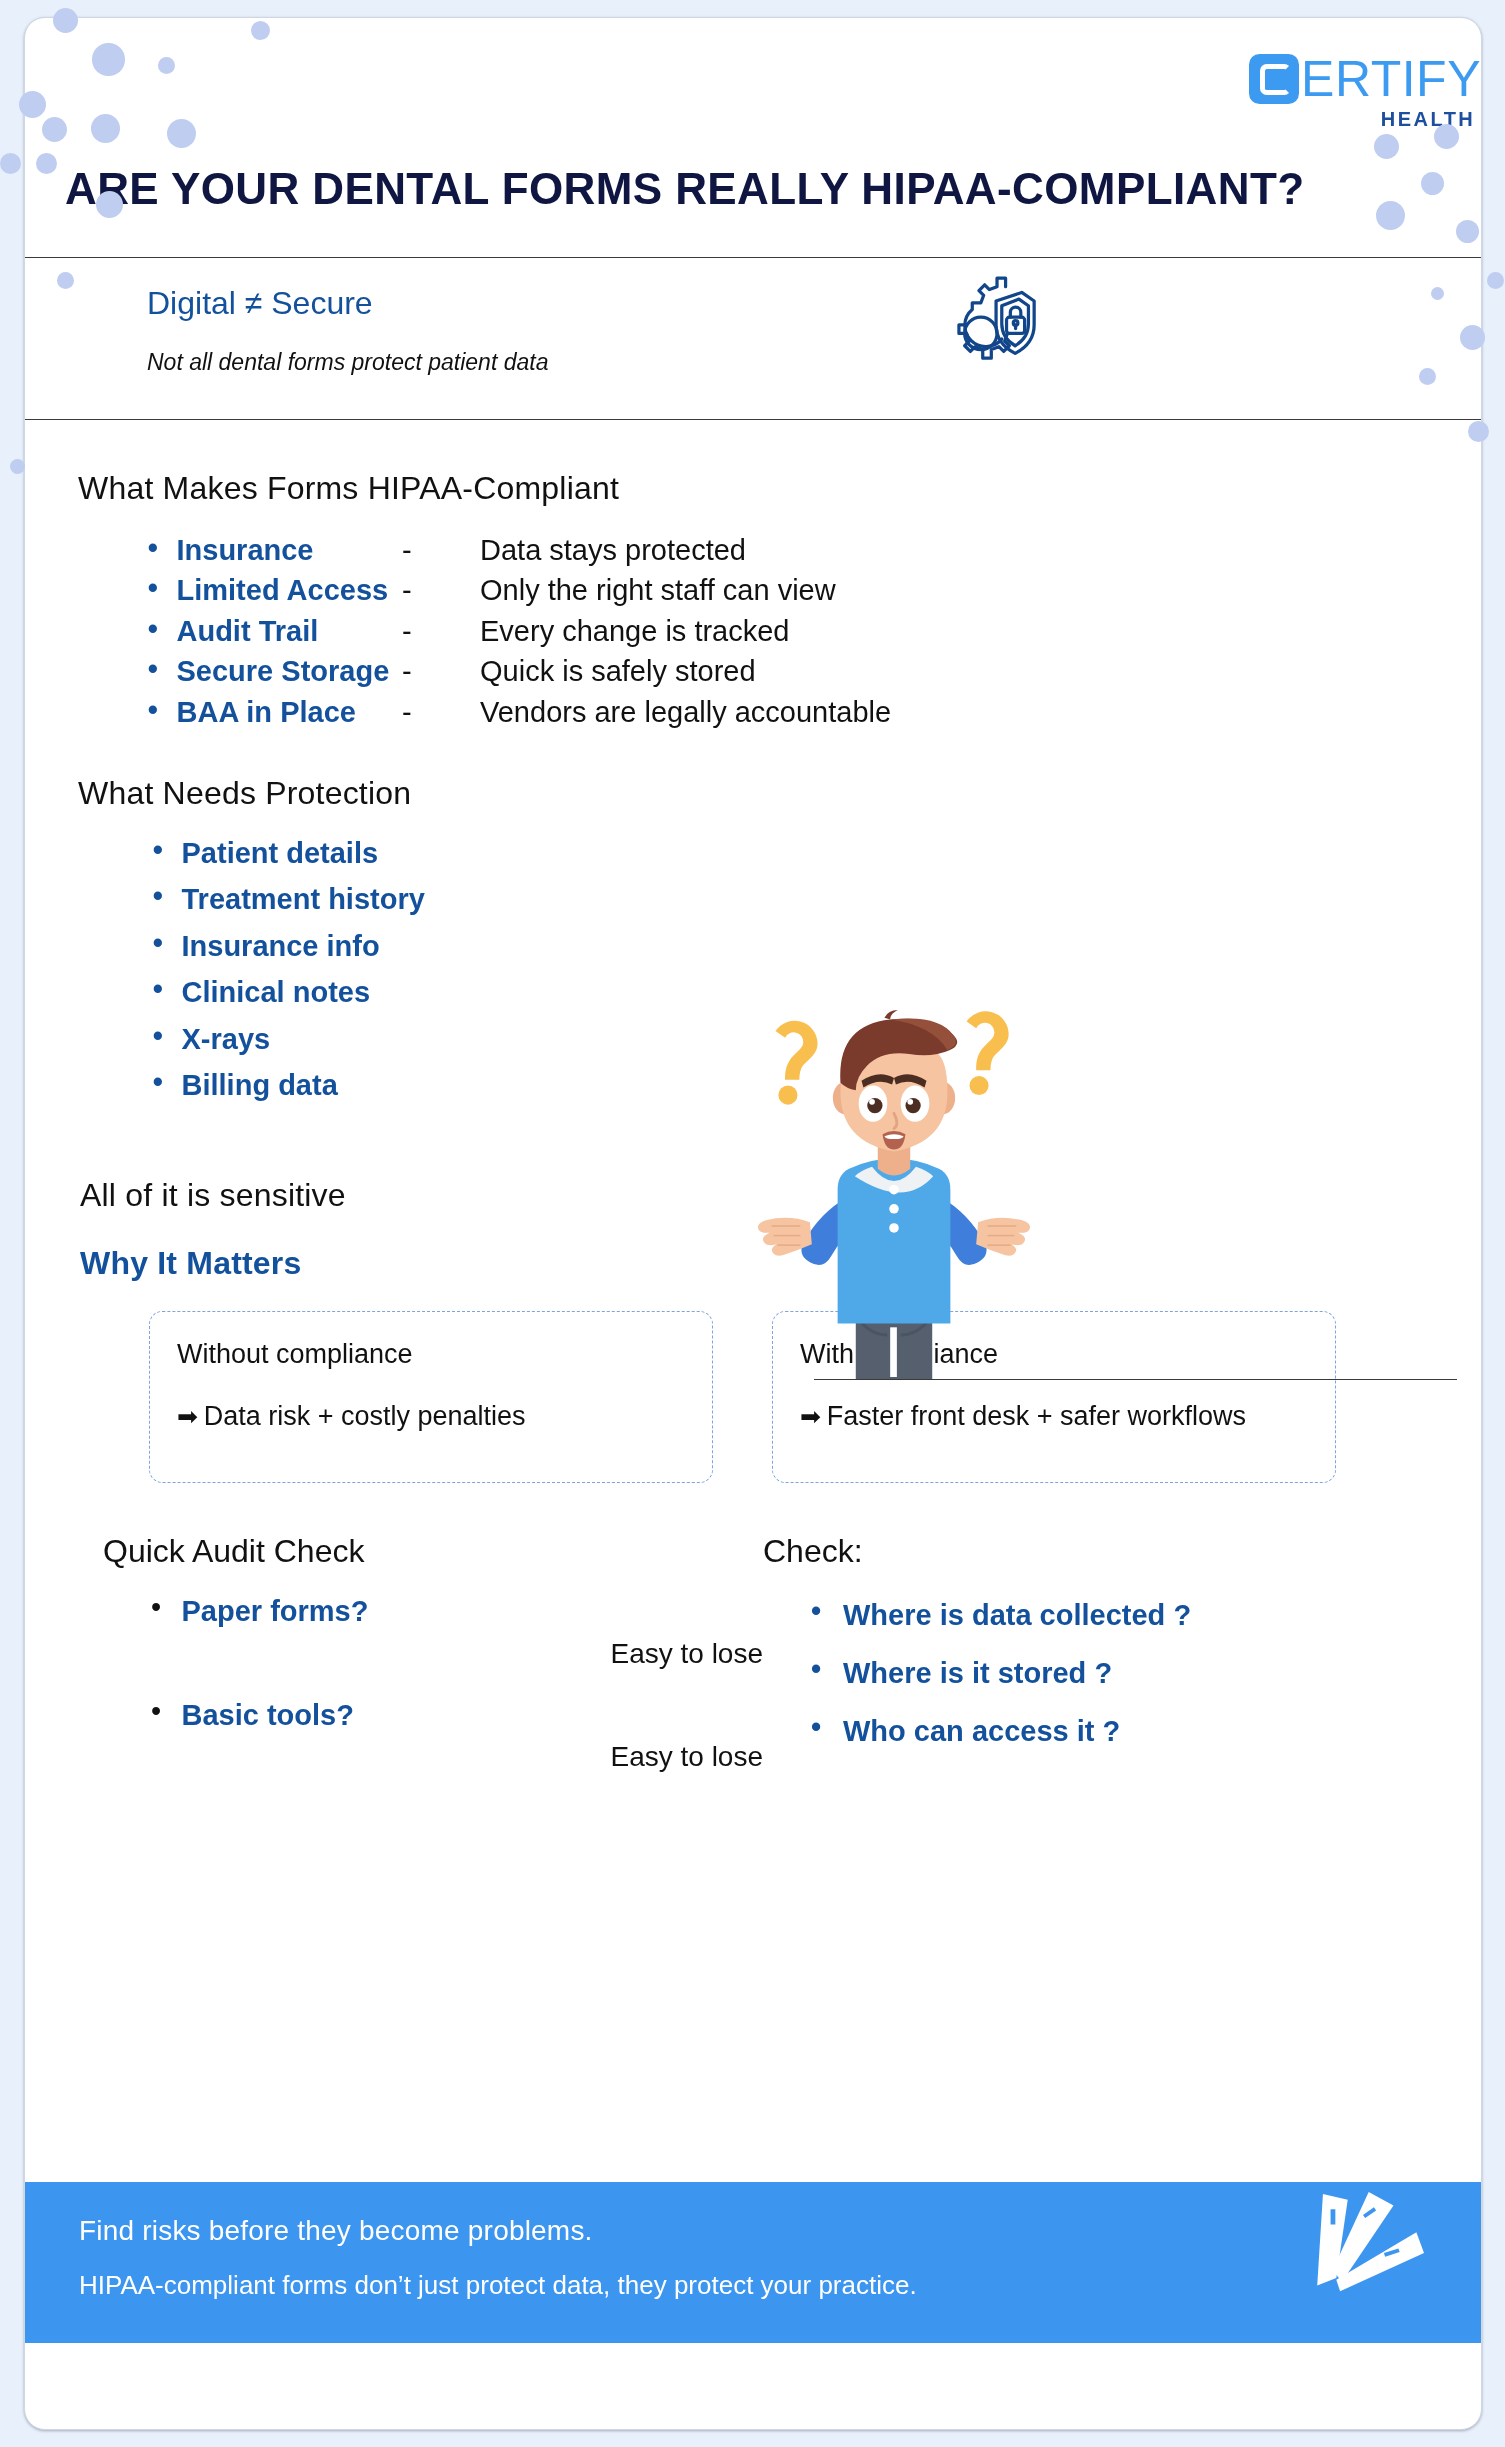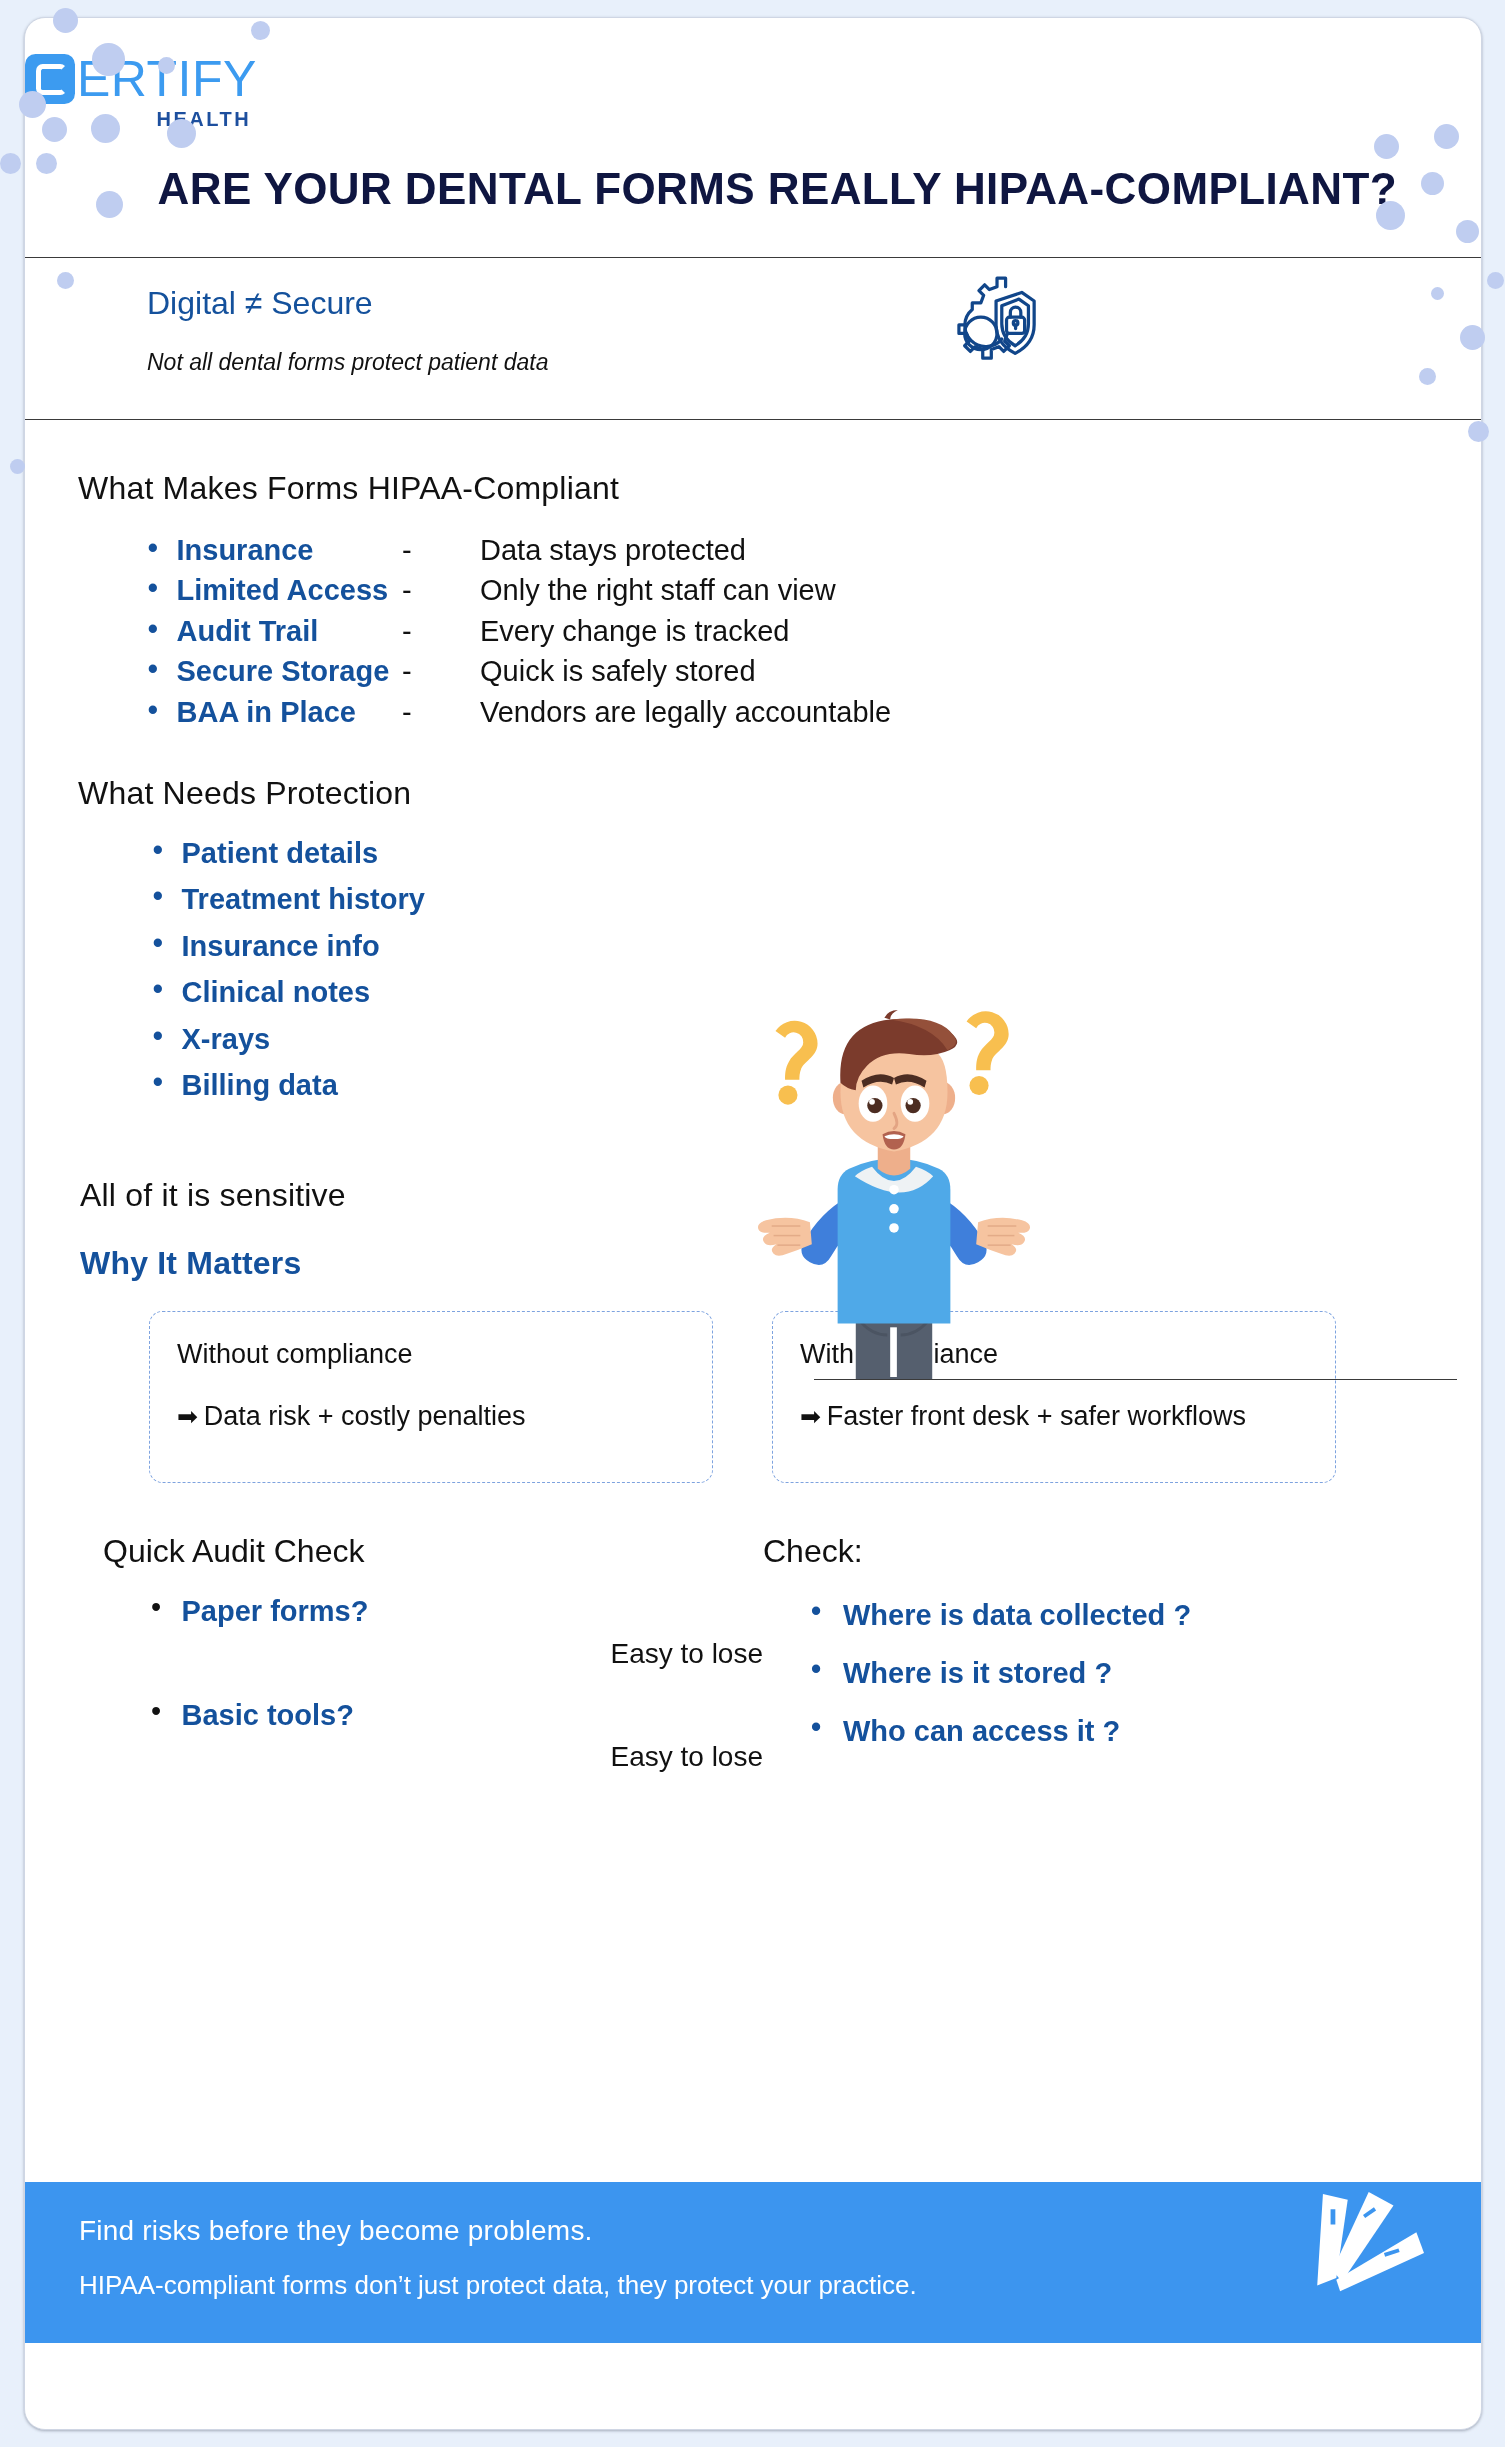--- a/index.html
+++ b/index.html
@@ -41,21 +41,21 @@
     box-shadow: 0 1px 2.9px rgba(40,50,70,.35);
     overflow: hidden;
     z-index: 2;
   }
 
   
   .logo-wrap {
     width: 100%;
     padding-top: 36px;
     display: flex;
-    justify-content: flex-start;
+    justify-content: flex-end;
   }
   .logo {
     display: flex;
     flex-direction: column;
     align-items: flex-end;
     line-height: 1;
   }
   .logo-top { display: flex; align-items: center; }
   .logo-c {
     width: 50px; height: 50px;
@@ -93,27 +93,27 @@
     font-size: 20px;
     font-weight: 700;
     letter-spacing: 2.5px;
     color: #1d4f9e;
     margin-top: 4.8px;
     margin-right: 5.7px;
   }
 
   .headline {
     margin-top: 34px;
-    text-align: right;
+    text-align: left;
     color: #0f1641;
     font-size: 44px;
     font-weight: 700;
     letter-spacing: 0.4px;
     line-height: 1.2;
-    padding: 0 84px;
+    padding: 0 40px;
   }
 
   .rule {
     width: 100%;
     height: 0;
     border-top: 1.9px solid #3a3a3a;
   }
   .rule-top { margin-top: 41px; }
 
   

